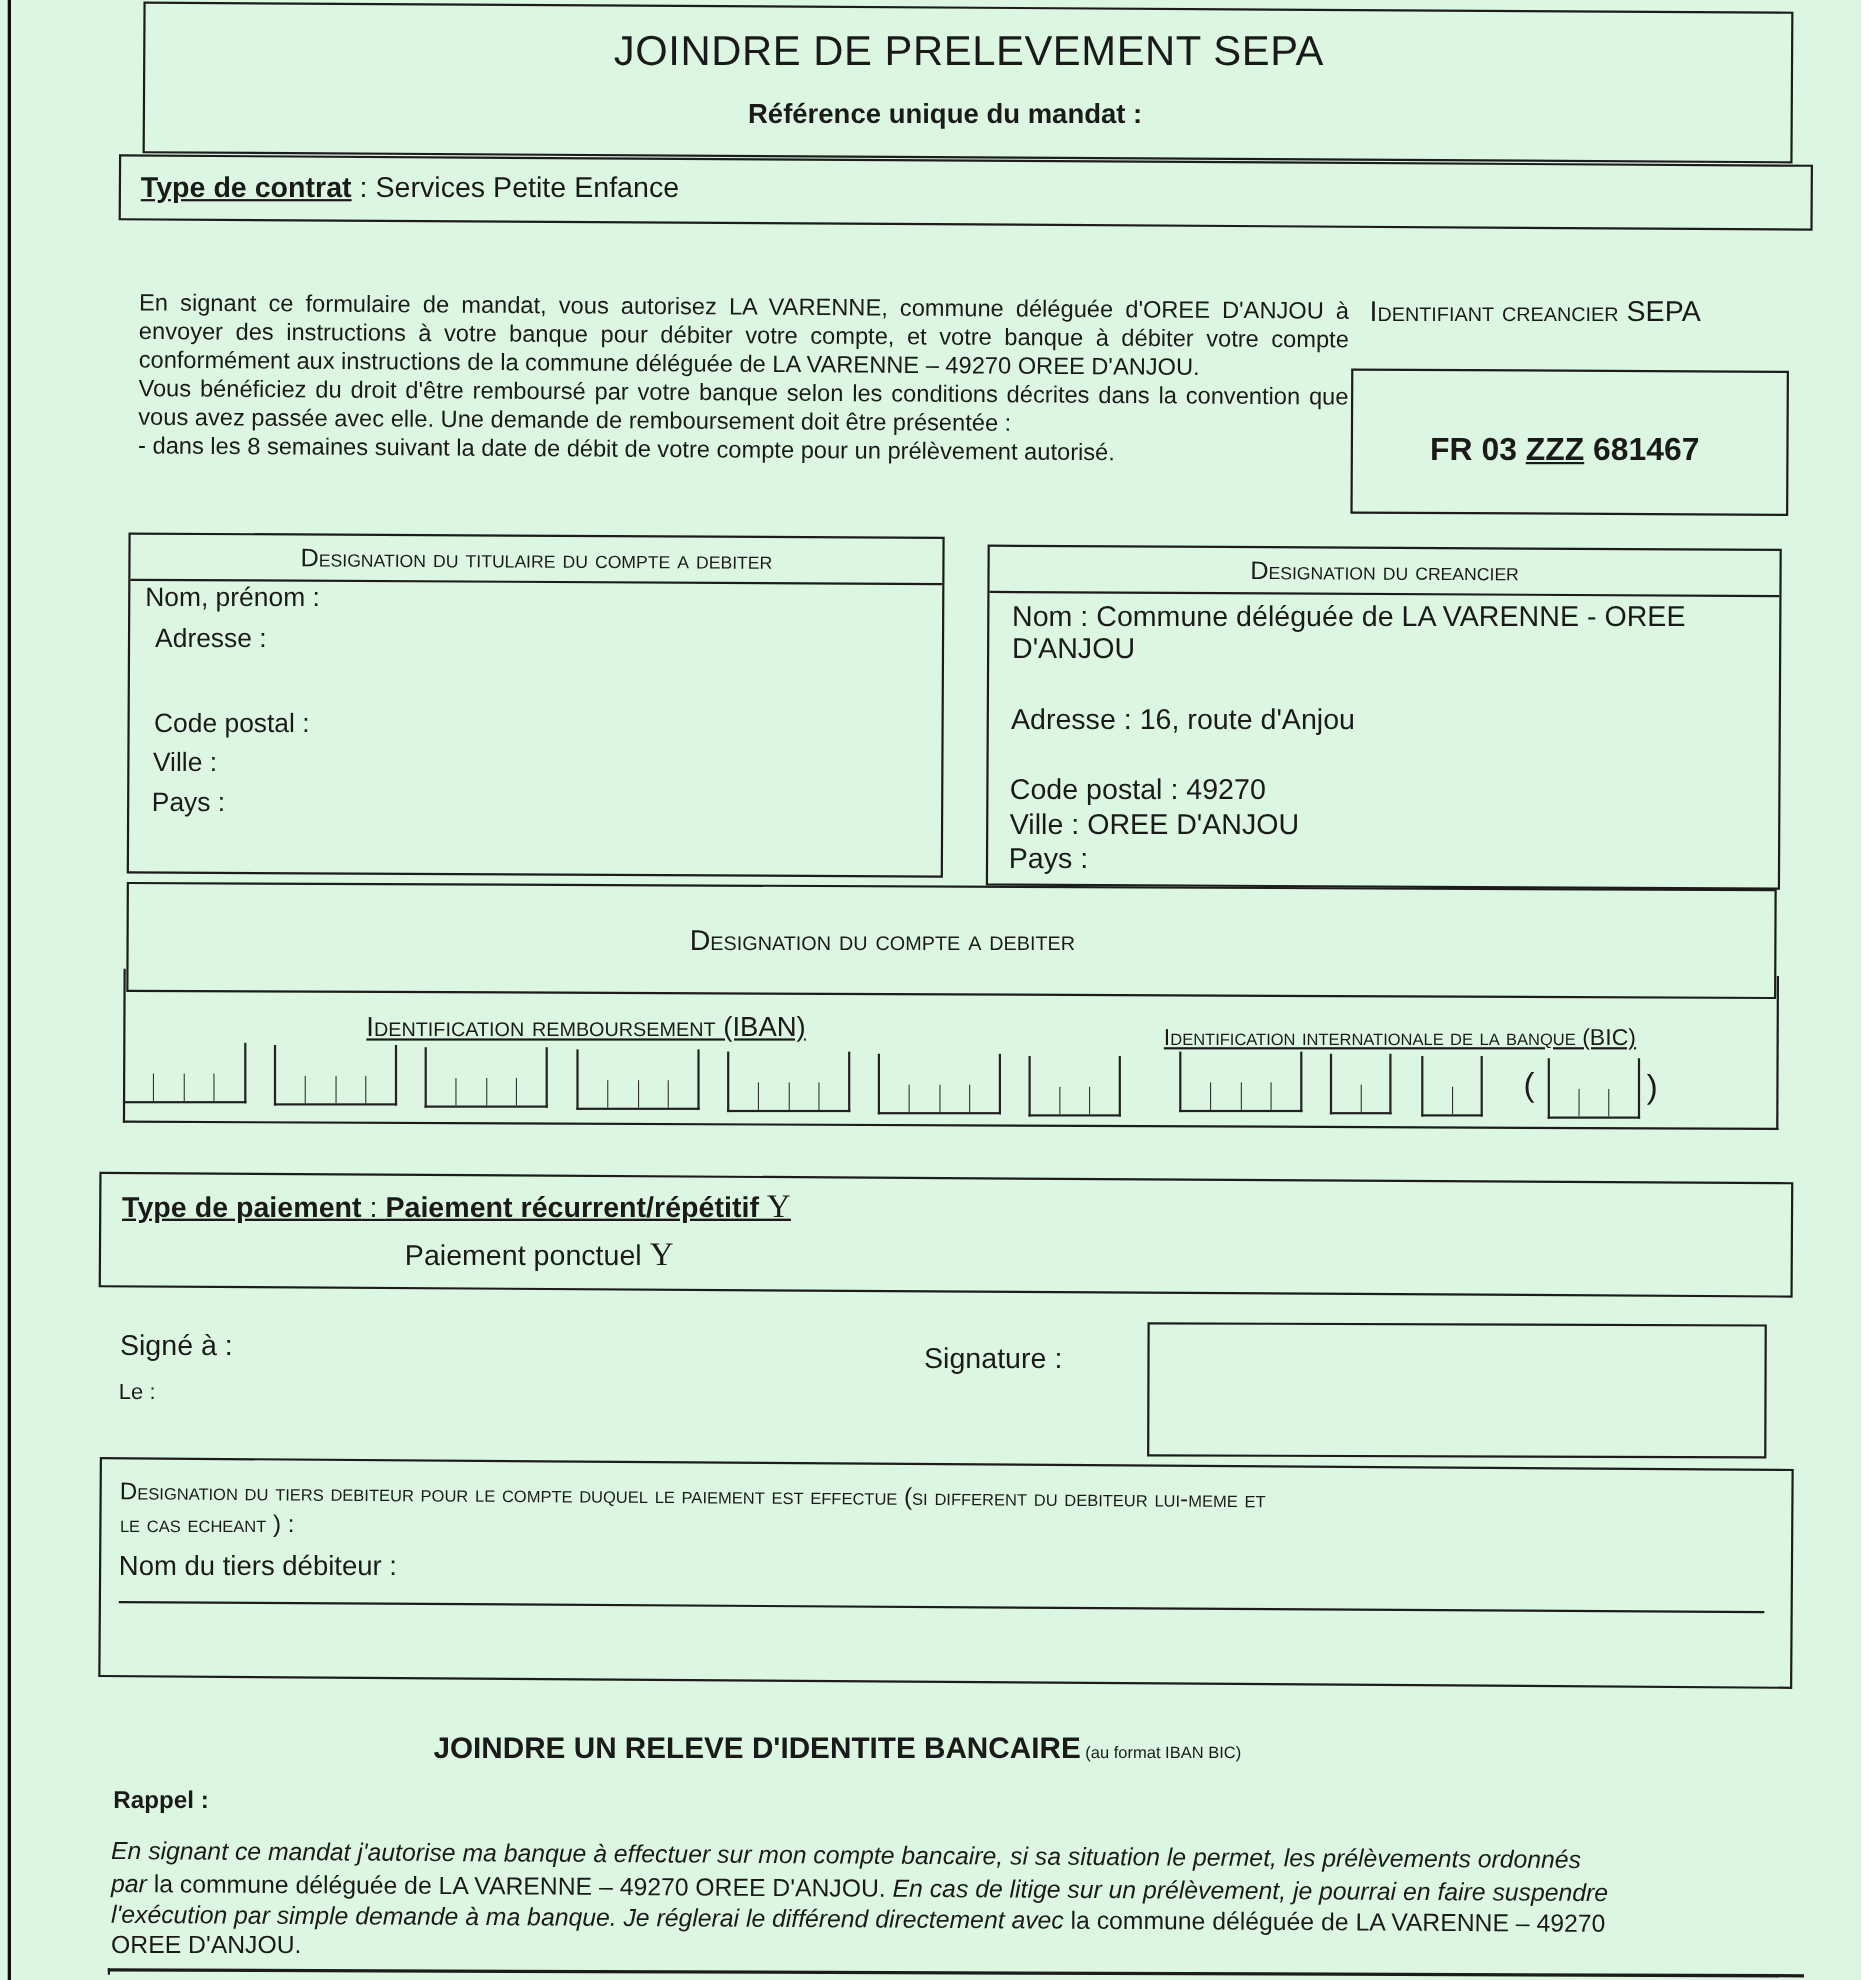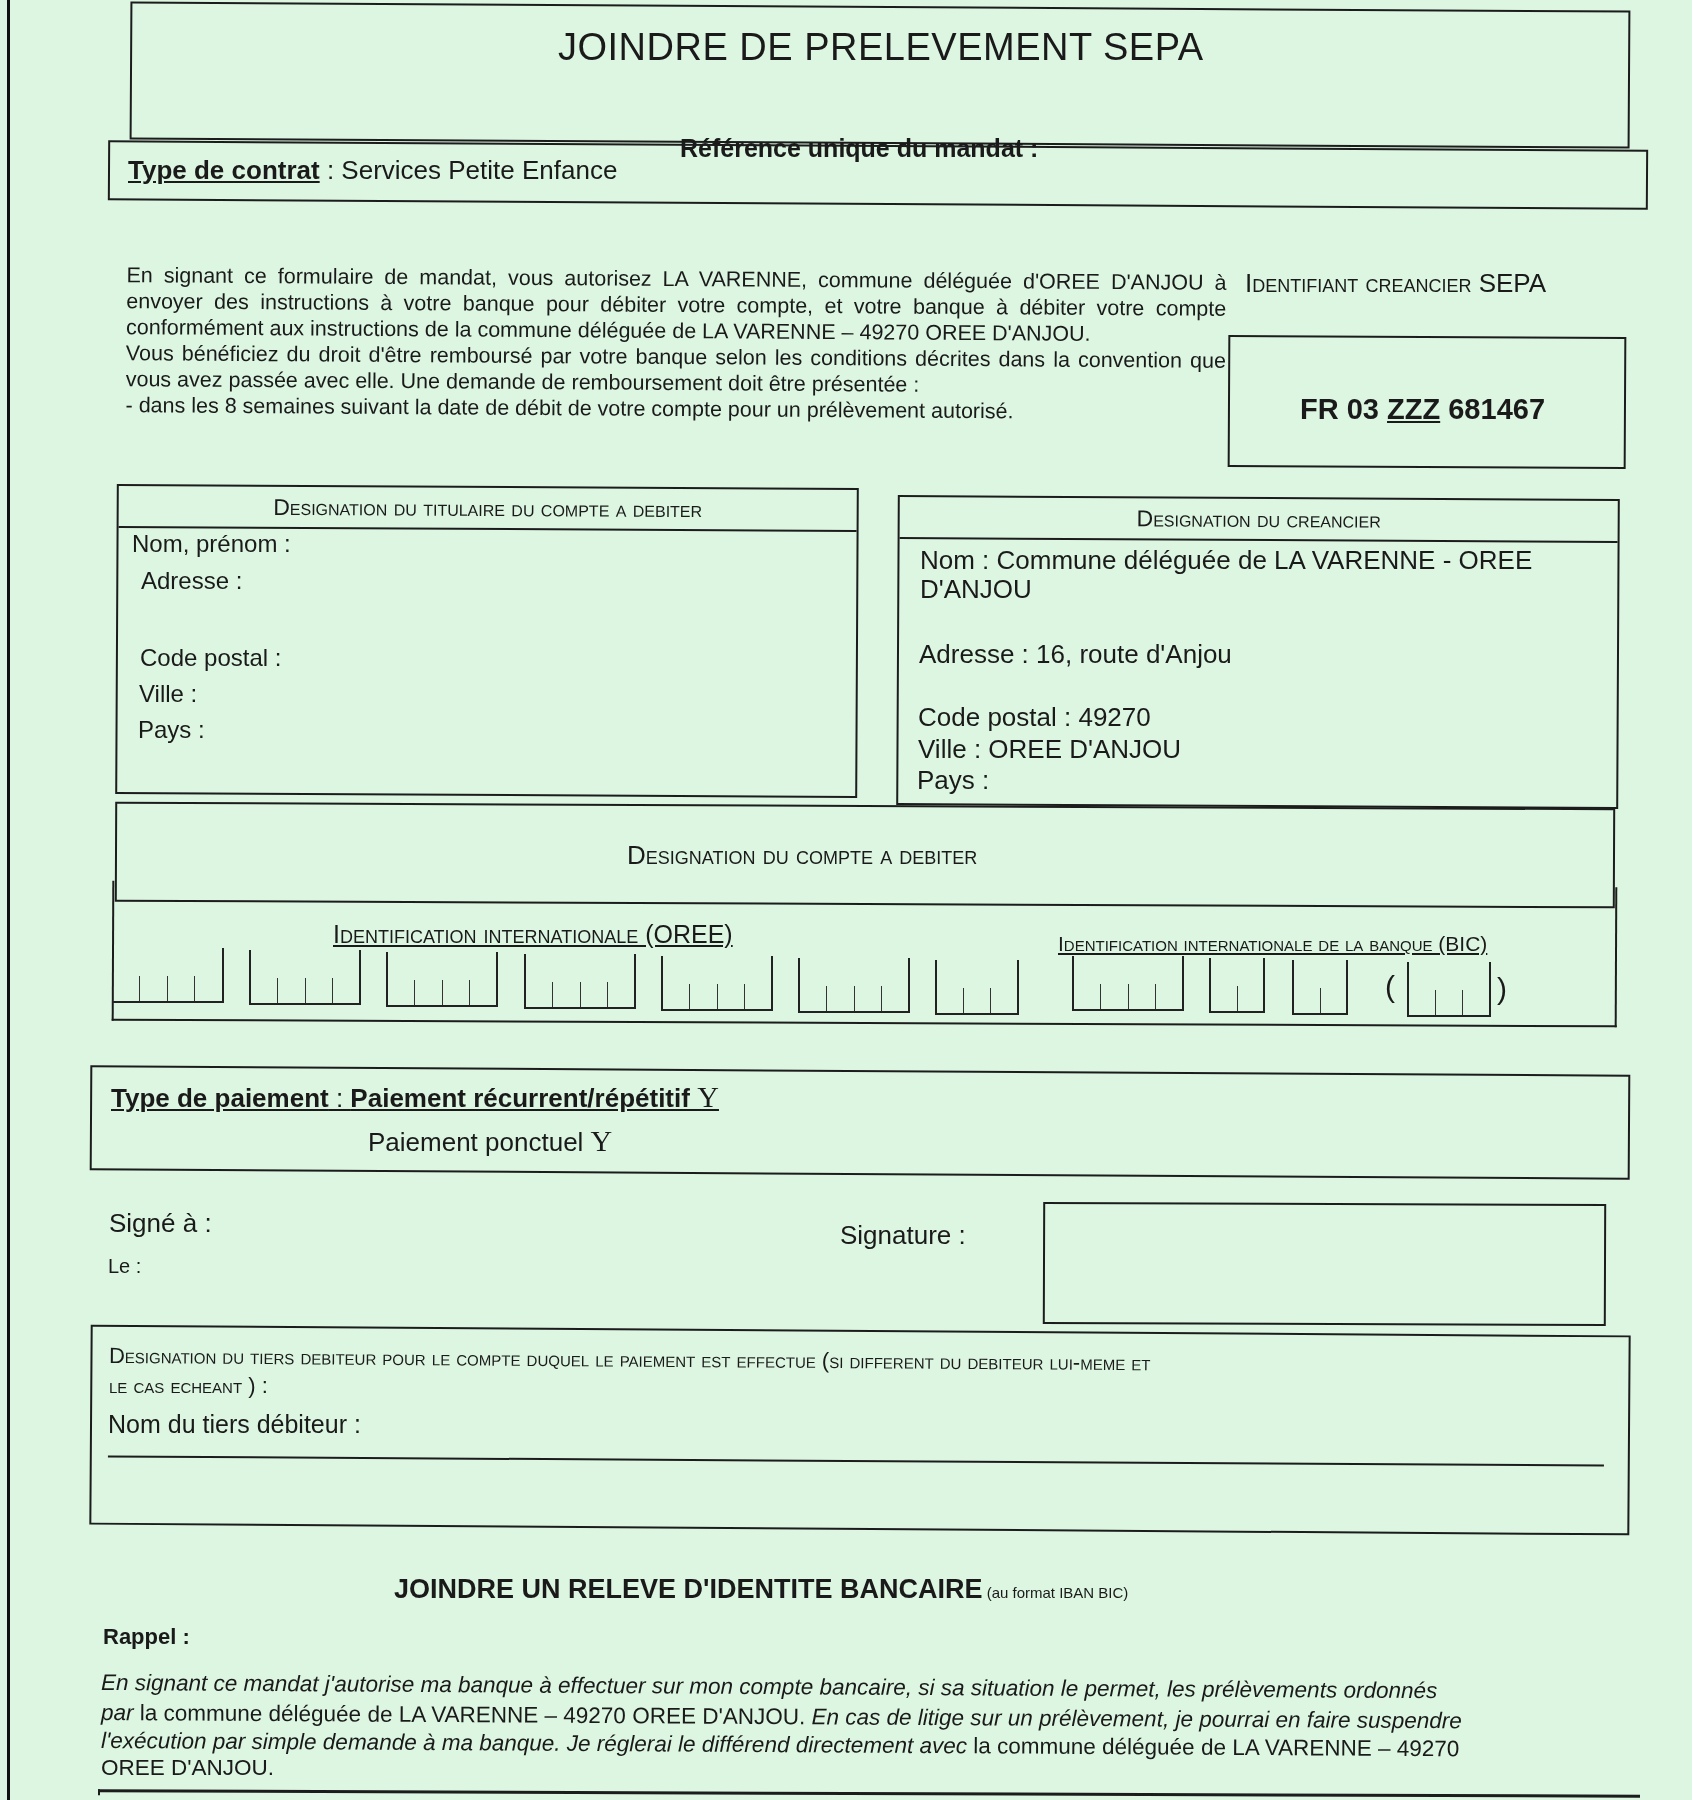--- a/index.html
+++ b/index.html
@@ -23,21 +23,21 @@
   .ital { font-style:italic; }
 </style>
 </head>
 <body>
 
 <div class="paper"></div>
 <div class="edge"></div>
 
 <div class="box" style="left:130px;top:6px;width:1500px;height:138px;transform:rotate(0.35deg);"></div>
 <div class="abs title" style="left:558px;top:26px;">JOINDRE DE PRELEVEMENT SEPA</div>
-<div class="abs b" style="left:680px;top:90px;font-size:25px;margin-top:44px;">Référence unique du mandat :</div>
+<div class="abs b" style="left:680px;top:90px;font-size:25px;">Référence unique du mandat :</div>
 <div class="abs" style="left:1080px;top:88px;width:300px;height:30px;"></div>
 
 <div class="box" style="left:108px;top:145px;width:1540px;height:60px;transform:rotate(0.35deg);"></div>
 <div class="abs" style="left:128px;top:155px;font-size:26px;">
   <span class="b u">Type de contrat</span><span> : </span><span>Services Petite Enfance</span>
 </div>
 
 <div class="para" style="left:126px;top:266px;width:1100px;transform:rotate(0.4deg);">
   <p>En signant ce formulaire de mandat, vous autorisez LA VARENNE, commune déléguée d'OREE D'ANJOU à envoyer des instructions à votre banque pour débiter votre compte, et votre banque à débiter votre compte conformément aux instructions de la commune déléguée de LA VARENNE – 49270 OREE D'ANJOU.</p>
   <p>Vous bénéficiez du droit d'être remboursé par votre banque selon les conditions décrites dans la convention que vous avez passée avec elle. Une demande de remboursement doit être présentée :</p>
@@ -74,21 +74,21 @@
 <div class="abs" style="left:920px;top:545px;font-size:26px;">Nom : Commune déléguée de LA VARENNE - OREE</div>
 <div class="abs" style="left:920px;top:574px;font-size:26px;">D'ANJOU</div>
 <div class="abs" style="left:919px;top:639px;font-size:26px;">Adresse : 16, route d'Anjou</div>
 <div class="abs" style="left:918px;top:702px;font-size:26px;">Code postal : 49270</div>
 <div class="abs" style="left:918px;top:734px;font-size:26px;">Ville : OREE D'ANJOU</div>
 <div class="abs" style="left:917px;top:765px;font-size:26px;">Pays :</div>
 
 <div class="box" style="left:115px;top:805px;width:1500px;height:100px;transform:rotate(0.25deg);"></div>
 <div class="abs sc" style="left:627px;top:840px;font-size:26px;">Designation du compte a debiter</div>
 <div class="box" style="left:112px;top:884px;width:1505px;height:140px;transform:rotate(0.25deg);border-top:none;"></div>
-<div class="abs sc u" style="left:333px;top:920px;font-size:25px;">Identification internationale (OREE)</div>
+<div class="abs sc u" style="left:333px;top:920px;font-size:25px;">Identification remboursement (IBAN)</div>
 <div class="abs sc u" style="left:1058px;top:932px;font-size:21px;">Identification internationale de la banque (BIC)</div>
 
 <div id="iban-row">
     <div class="iban-group" style="left: 112px; top: 948px; width: 112px; border-left: none;">
       <div class="cell"></div>
       <div class="cell"></div>
       <div class="cell"></div>
       <div class="cell"></div>
     </div>
     <div class="iban-group" style="left: 249px; top: 950px; width: 112px;">

